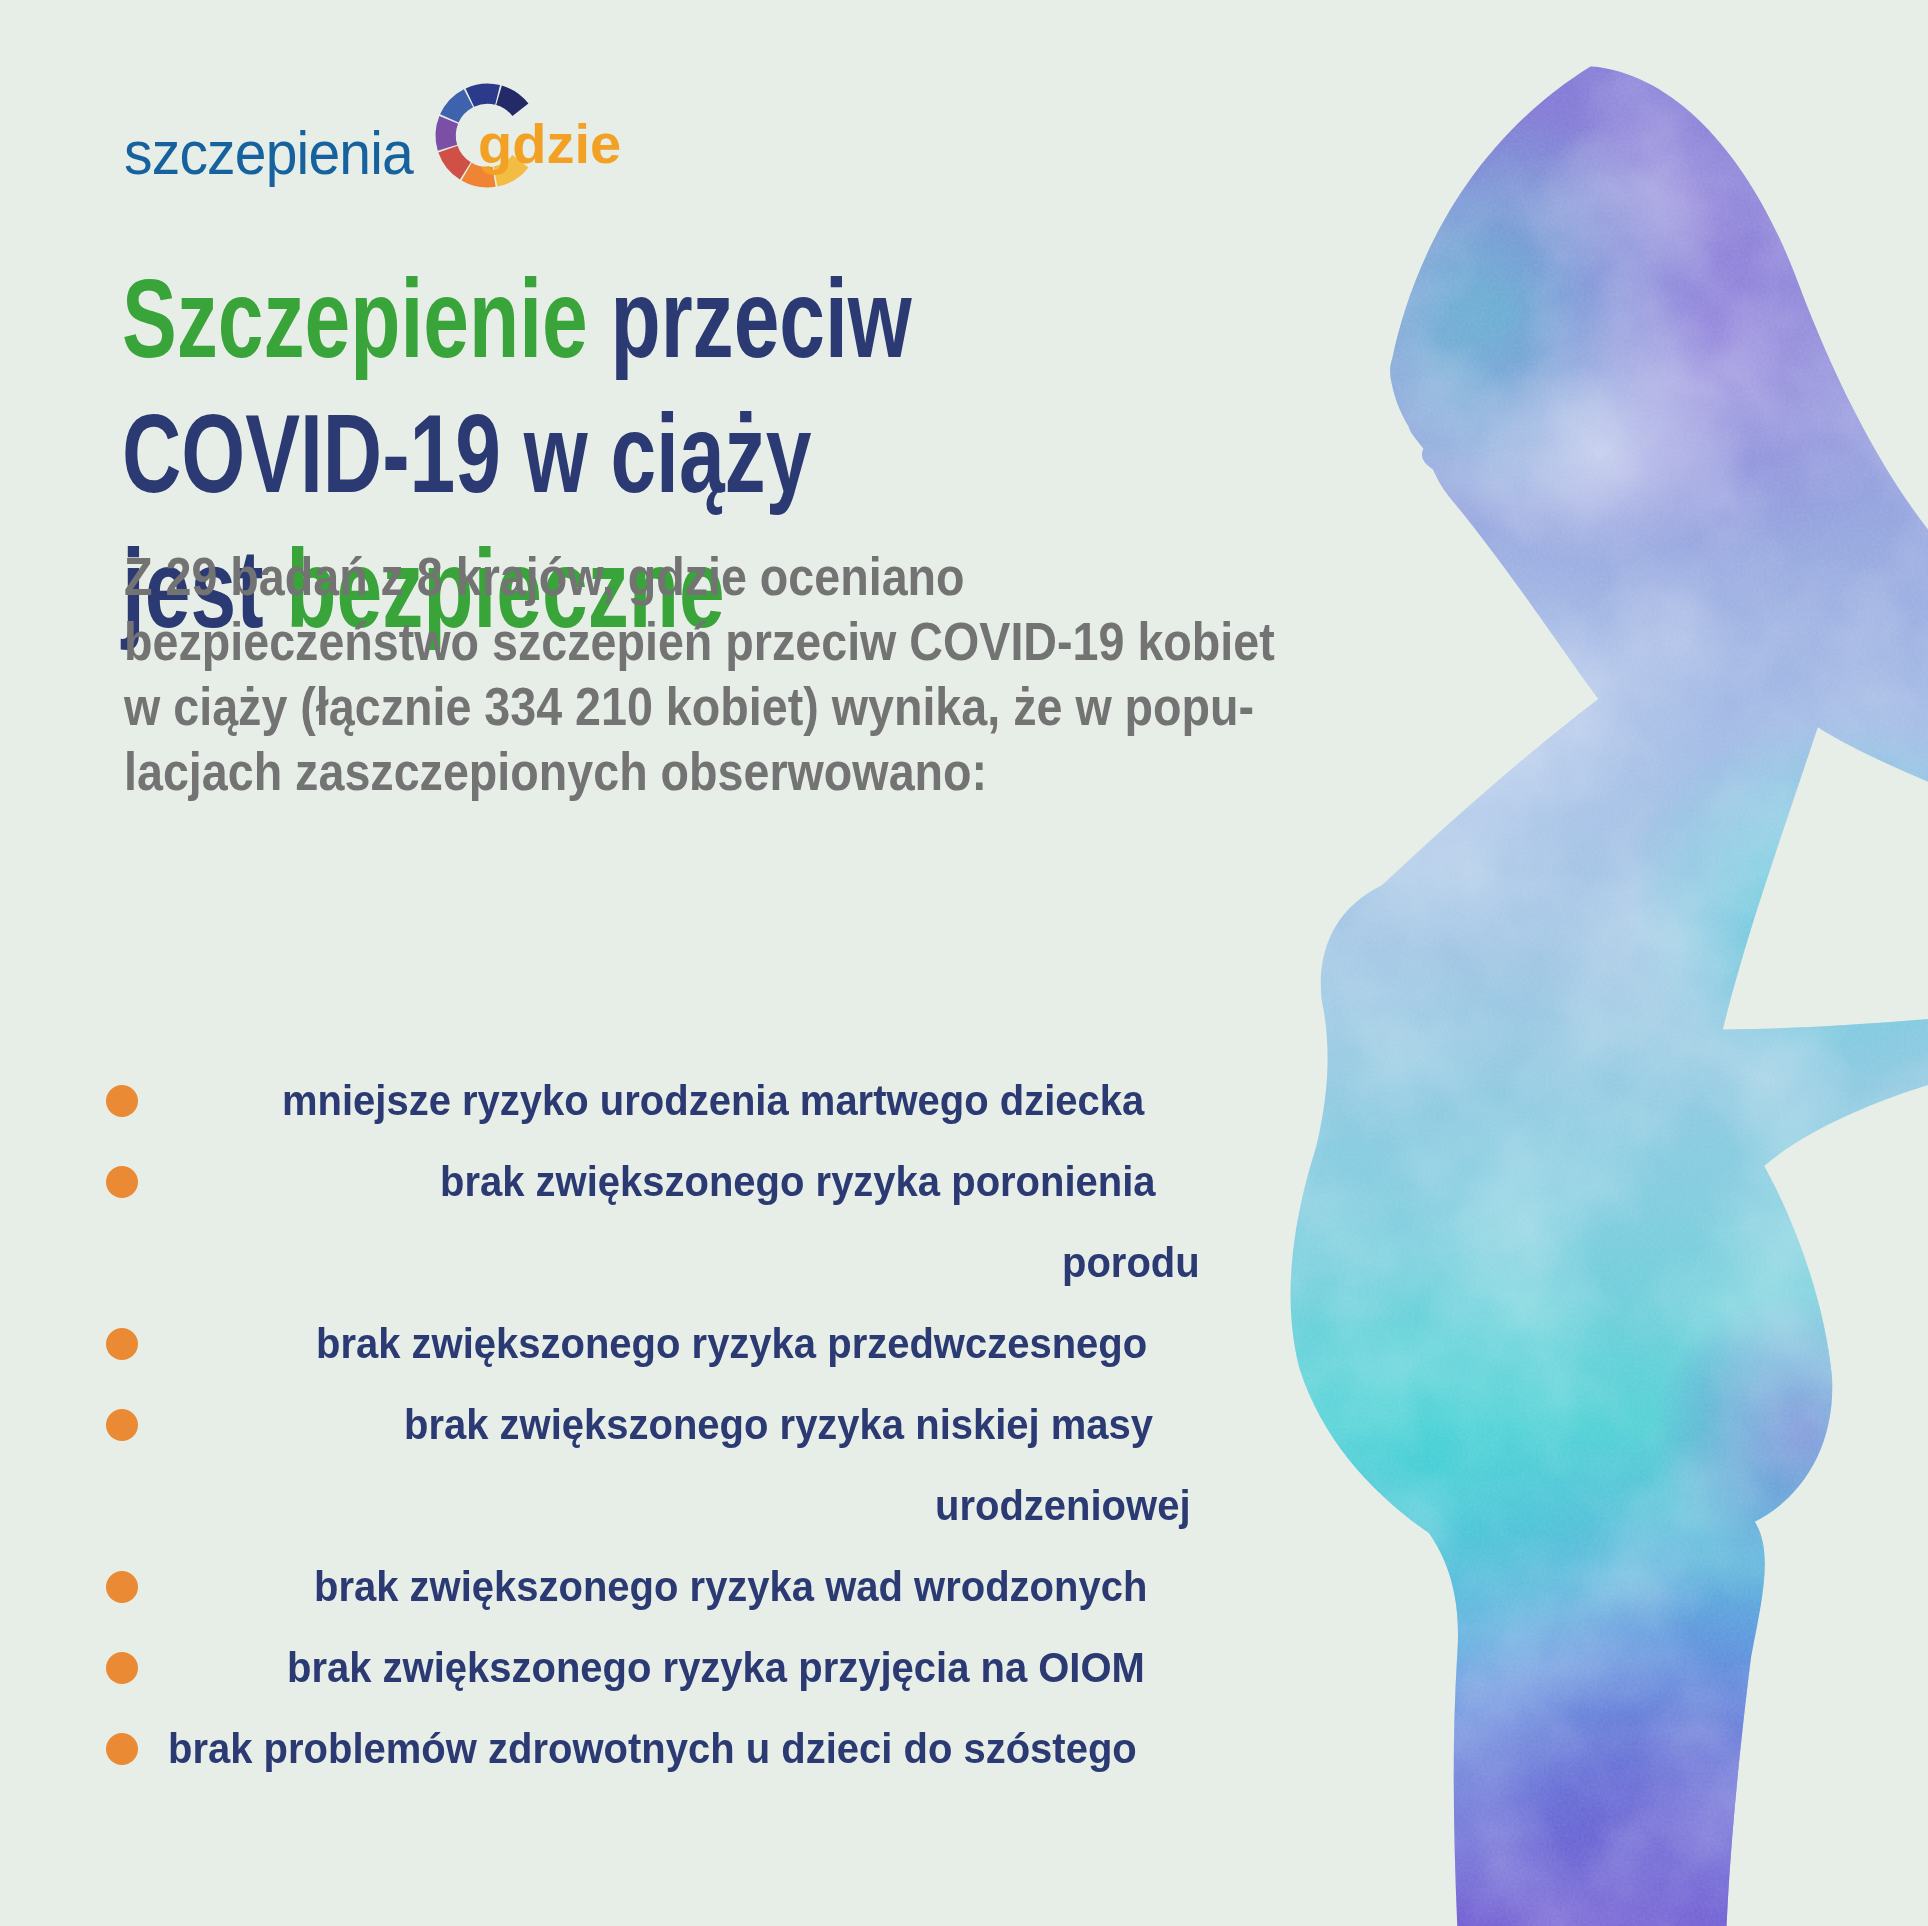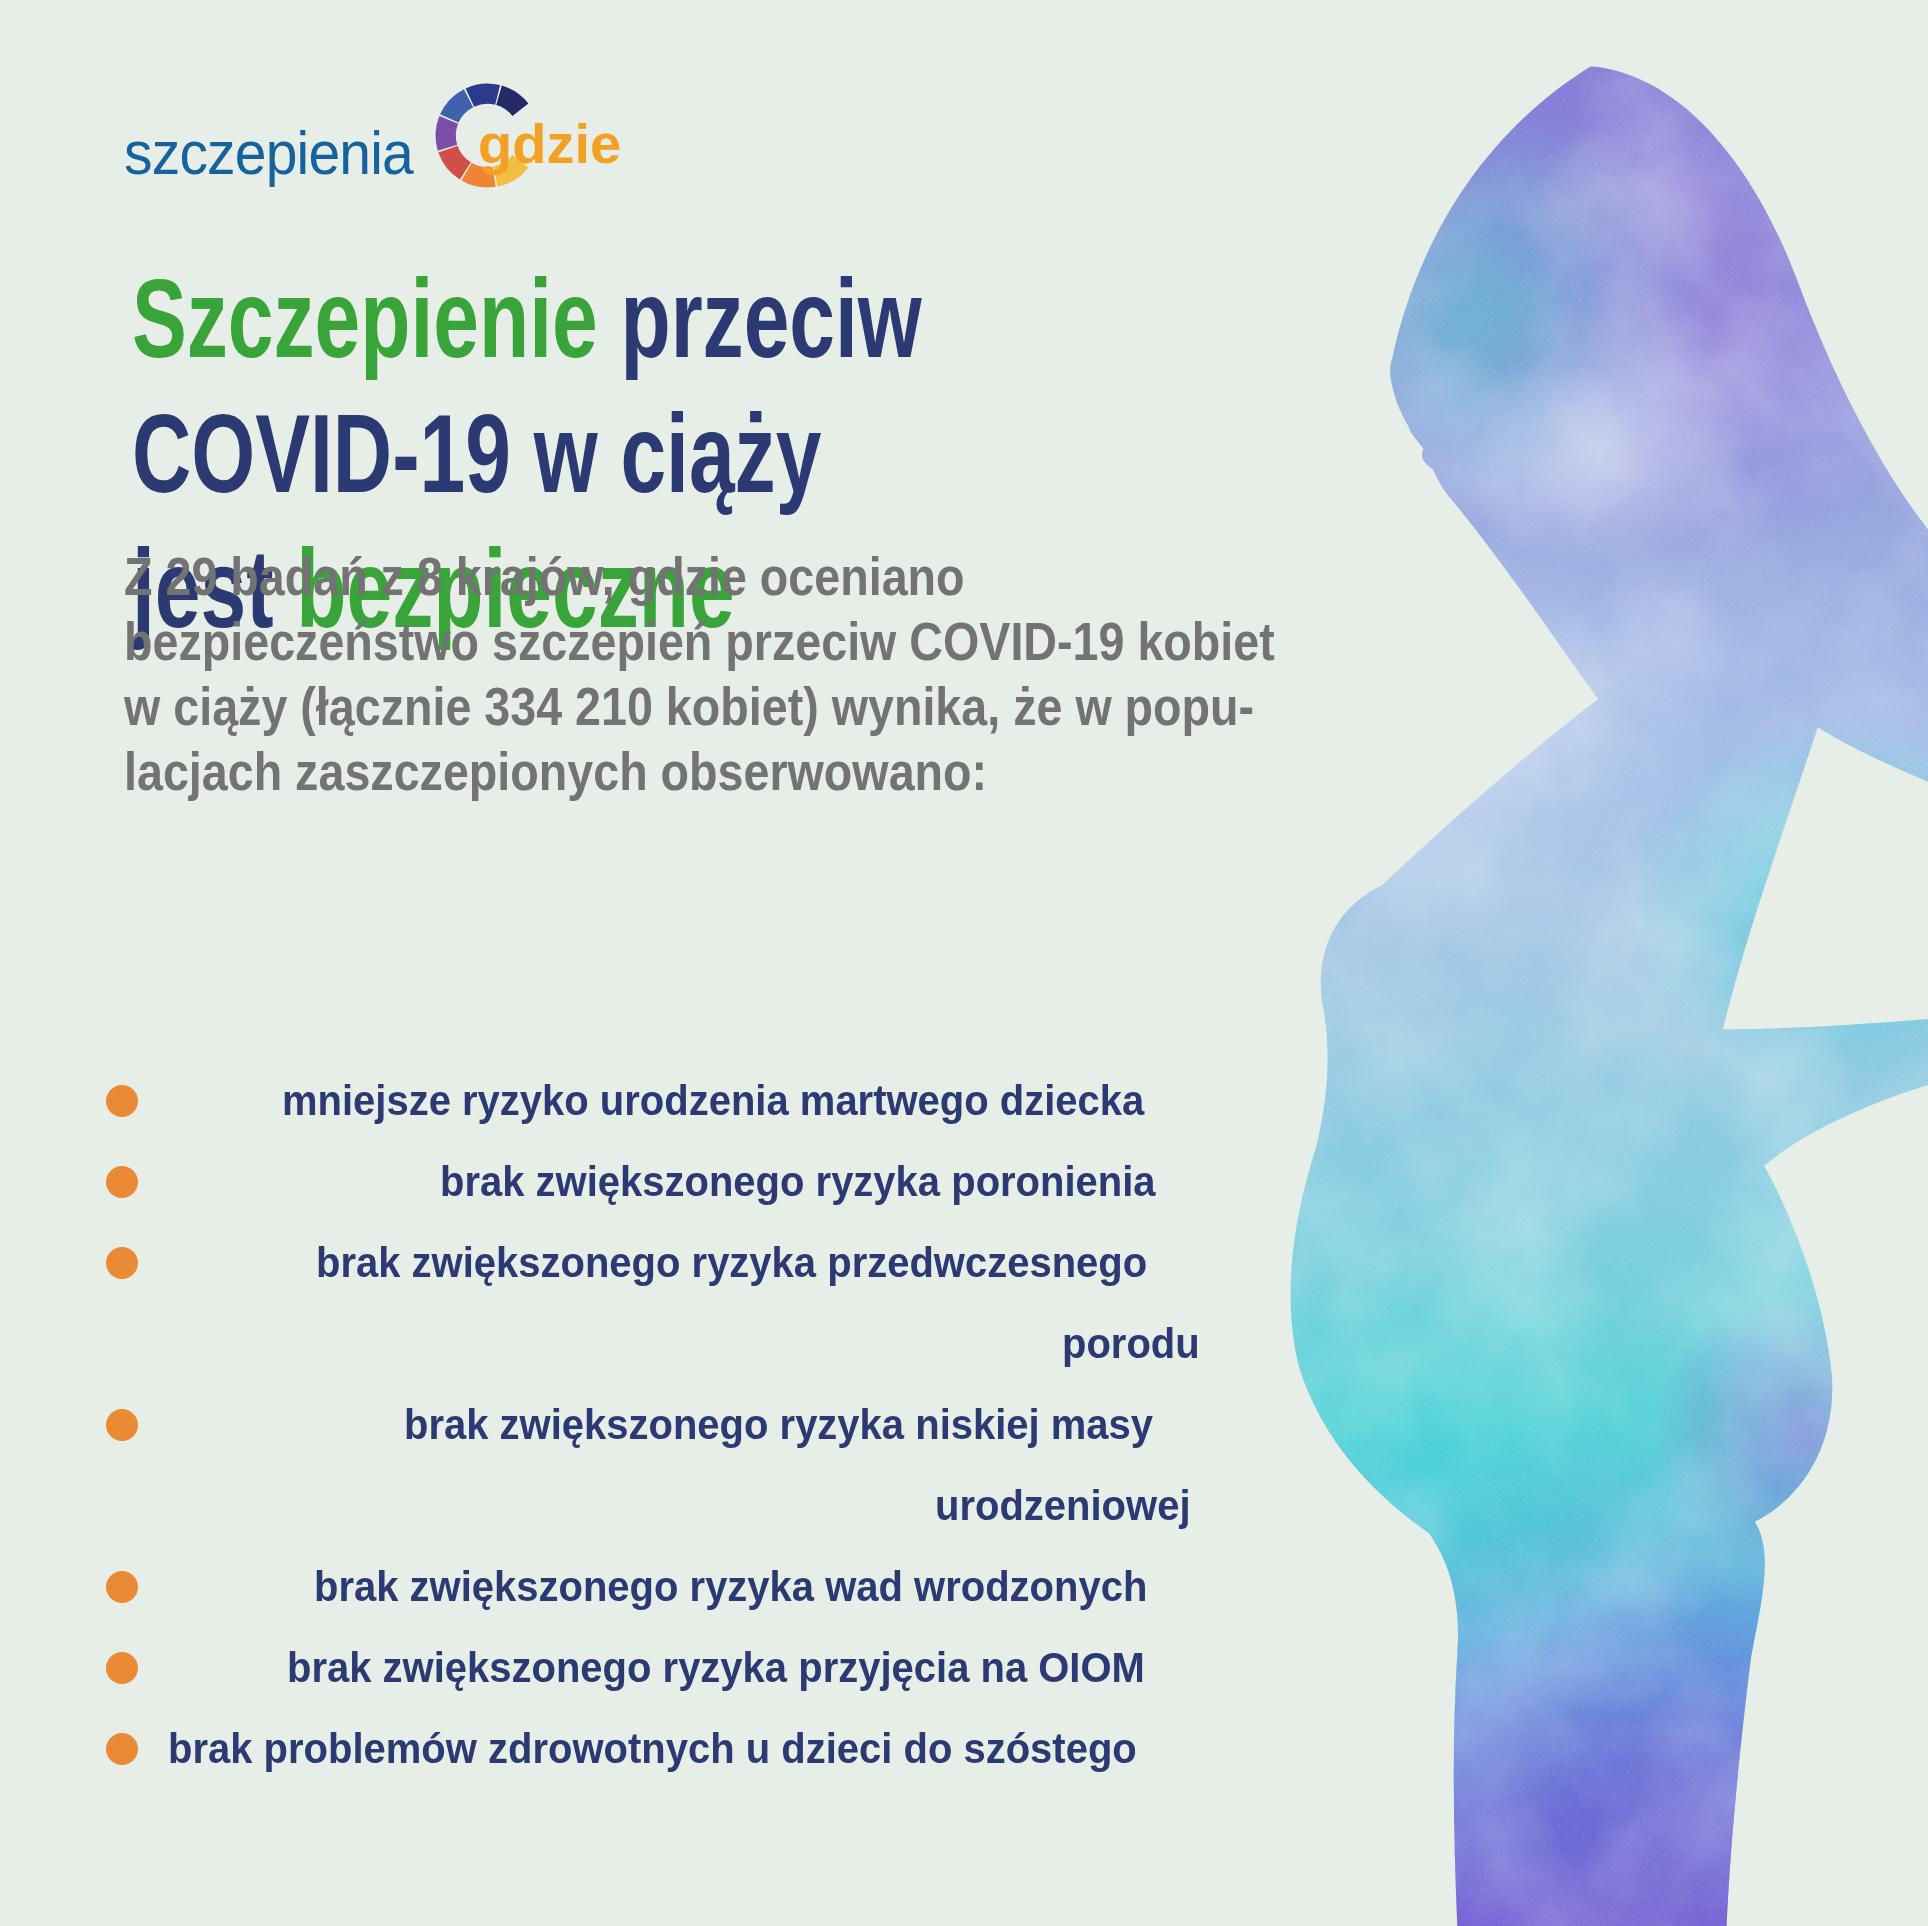--- a/index.html
+++ b/index.html
@@ -8,21 +8,21 @@
 
   
   .logo-brand{position:absolute;left:124px;top:117px;font-size:62px;font-weight:400;
     color:#15629e;letter-spacing:-0.9px;white-space:nowrap;z-index:3;}
   .logo-brand .sq{display:inline-block;transform:scaleX(.92);transform-origin:0 50%;}
   .logo-ring{position:absolute;left:431px;top:79px;width:113px;height:113px;z-index:2;}
   .logo-suffix{position:absolute;left:478px;top:111px;font-size:56px;font-weight:700;
     color:#f2a124;letter-spacing:0;z-index:4;white-space:nowrap;}
 
   
-  .heading{position:absolute;left:122px;top:252px;z-index:3;margin-left:10px;}
+  .heading{position:absolute;left:122px;top:252px;z-index:3;}
   .h-line{height:135px;line-height:135px;font-size:111px;font-weight:700;white-space:nowrap;}
   .sx{display:inline-block;transform:scaleX(.74);transform-origin:0 50%;}
   .t-green{color:#39a439;}
   .t-navy{color:#2b3a72;}
 
   
   .intro{position:absolute;left:124px;top:544px;z-index:3;}
   .i-line{height:65px;line-height:65px;font-size:53px;font-weight:700;color:#737373;white-space:nowrap;}
   .sxi{display:inline-block;transform:scaleX(.88);transform-origin:0 50%;}
 
@@ -172,29 +172,29 @@
 
   <div class="bullets">
     <div class="b-line">
       <span class="dot"></span>
       <span class="sxb">mniejsze ryzyko urodzenia martwego dziecka</span>
     </div>
     <div class="b-line">
       <span class="dot"></span>
       <span class="sxb">brak zwiększonego ryzyka poronienia</span>
     </div>
-    <div class="b-line">
-      <span class="dot"></span>
-      <span class="sxb">brak zwiększonego ryzyka przedwczesnego</span>
-    </div>
     <div class="b-line cont">
       <span class="sxb">porodu</span>
     </div>
     <div class="b-line">
       <span class="dot"></span>
+      <span class="sxb">brak zwiększonego ryzyka przedwczesnego</span>
+    </div>
+    <div class="b-line">
+      <span class="dot"></span>
       <span class="sxb">brak zwiększonego ryzyka niskiej masy</span>
     </div>
     <div class="b-line cont-x">
       <span class="sxb">urodzeniowej</span>
     </div>
     <div class="b-line">
       <span class="dot"></span>
       <span class="sxb">brak zwiększonego ryzyka wad wrodzonych</span>
     </div>
     <div class="b-line">

